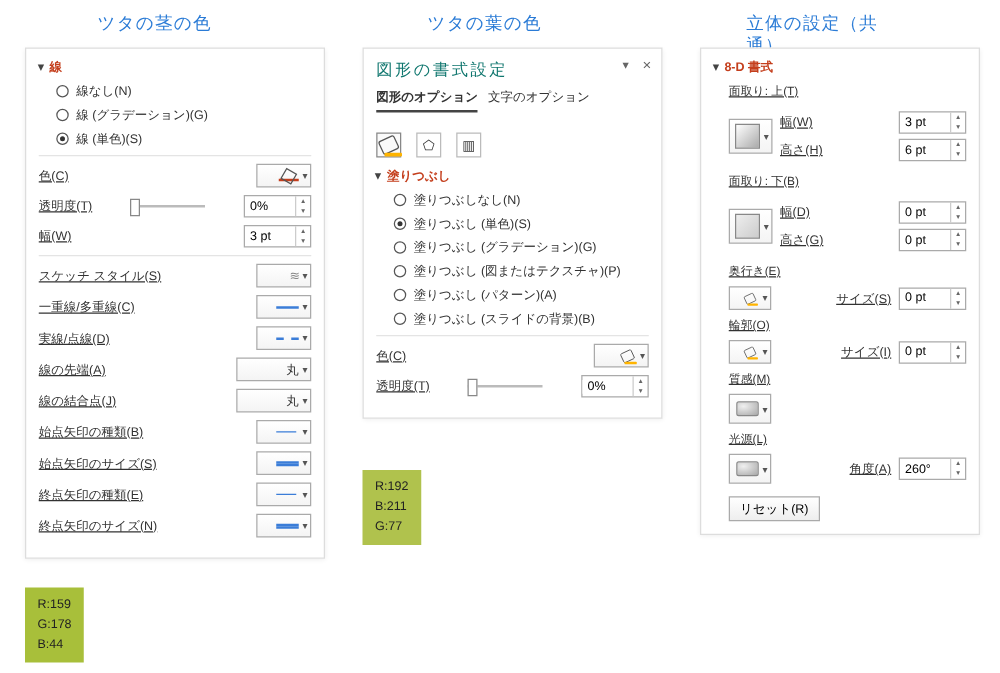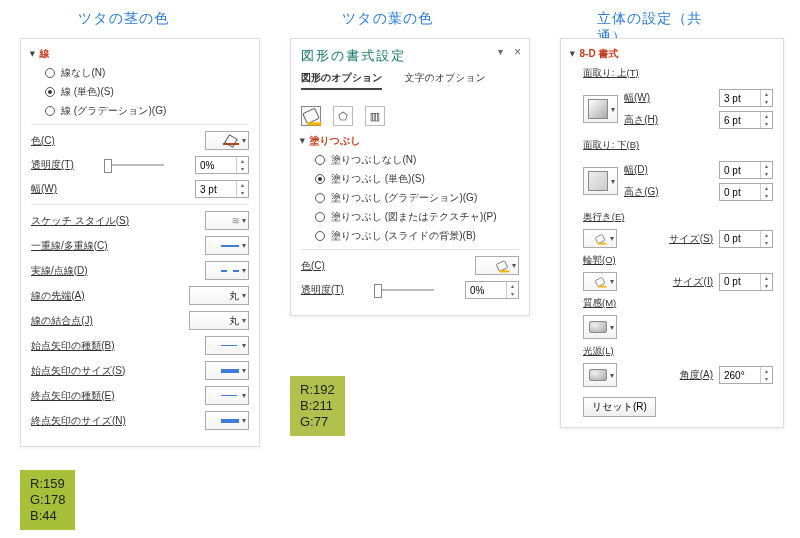--- a/index.html
+++ b/index.html
@@ -19,29 +19,29 @@
   .spin input { border:0; width:40px; font-size:10px; padding:0 4px; outline:none; }
   .spin .s { width:12px; border-left:1px solid #ccc; display:flex; flex-direction:column; height:100%; }
   .spin .s span { flex:1; font-size:6px; text-align:center; color:#666; line-height:8px; cursor:pointer; }
   .drop { display:flex; align-items:center; justify-content:flex-end; border:1px solid #aaa; height:19px; min-width:44px; padding:0 2px 0 4px; background:linear-gradient(#fff,#f4f4f4); gap:3px; cursor:pointer; }
   .drop .chev { font-size:8px; color:#555; }
   .field-row { display:flex; justify-content:space-between; align-items:center; margin:6px 0; }
   .hr { border-top:1px solid #e4e4e4; margin:6px 0; }
   .slider { height:2px; background:#bbb; flex:1; position:relative; }
   .slider::after { content:""; width:6px;height:12px;background:#fff;border:1px solid #888;position:absolute;left:0;top:-5px; }
   .panel-title { color:#0f766e; font-size:13px; letter-spacing:2px; margin-bottom:6px; }
-  .tabrow { display:flex; gap:22px; font-size:10px; margin-bottom:16px; }
+  .tabrow { display:flex; gap:8px; font-size:10px; margin-bottom:16px; }
   .tabrow span { padding-bottom:3px; }
   .tabrow .active { border-bottom:2px solid #444; font-weight:bold; }
   .iconrow { display:flex; gap:12px; margin:6px 0 8px; }
   .ibox { width:20px;height:20px;border:1px solid #bbb;display:flex;align-items:center;justify-content:center; font-size:11px; cursor:pointer; }
   .ibox.active { border:1px solid #888; background:#fafafa; }
   .closex { position:absolute; right:8px; top:6px; font-size:12px; color:#666; cursor:pointer; }
   .pin { position:absolute; right:26px; top:7px; font-size:10px; color:#666; cursor:pointer; }
-  .swatch { position:absolute; background:#a8bf3a; color:#222; font-size:13px; padding:6px 10px; line-height:16px; font-family:Arial,sans-serif; }
+  .swatch { position:absolute; background:#a8bf3a; color:#222; font-size:10px; padding:6px 10px; line-height:16px; font-family:Arial,sans-serif; }
   .swatch2 { background:#b0c24d; }
   .penico { width:16px;height:2px;background:#c43e1c;position:relative;top:3px; }
   .penico::before { content:"";width:8px;height:8px;border:1px solid #555;position:absolute;top:-7px;left:3px;transform:rotate(30deg); }
   .bevelico { width:20px;height:20px;background:linear-gradient(135deg,#fff,#ddd 40%,#aaa);border:1px solid #888; }
   .panelR .field-row { margin:4px 0; }
   .sub { font-size:9.5px; }
   .right { margin-left:auto; }
   .line-solid { border-top:2px solid #3b7dd8;width:18px; }
   .line-double { border-top:2px solid #3b7dd8;border-bottom:2px solid #3b7dd8;height:2px;width:18px; }
   .line-dash { border-top:2px dashed #3b7dd8;width:18px; }
@@ -61,26 +61,26 @@
 <div class="heading" style="left:597px">立体の設定（共通）</div>
 
 <div class="panel" style="left:20px; top:38px; width:240px;">
   <div class="section-head caret">線</div>
 
   <div class="row indent">
     <span class="radio"></span>
     <span class="lbl">線なし(N)</span>
   </div>
   <div class="row indent">
+    <span class="radio"></span>
+    <span class="lbl">線 (グラデーション)(G)</span>
+  </div>
+  <div class="row indent">
     <span class="radio on"></span>
     <span class="lbl">線 (単色)(S)</span>
-  </div>
-  <div class="row indent">
-    <span class="radio"></span>
-    <span class="lbl">線 (グラデーション)(G)</span>
   </div>
 
   <div class="hr"></div>
 
   <div class="field-row">
     <span class="lbl under">色(C)</span>
     <span class="drop">
           <span class="penico"></span>
           <span class="chev">▾</span>
         </span>
@@ -206,20 +206,24 @@
         <span class="radio on"></span>
         <span class="lbl">塗りつぶし (単色)(S)</span>
       </div>
   <div class="row indent">
         <span class="radio"></span>
         <span class="lbl">塗りつぶし (グラデーション)(G)</span>
       </div>
   <div class="row indent">
         <span class="radio"></span>
         <span class="lbl">塗りつぶし (図またはテクスチャ)(P)</span>
+      </div>
+  <div class="row indent">
+        <span class="radio"></span>
+        <span class="lbl">塗りつぶし (パターン)(A)</span>
       </div>
   <div class="row indent">
         <span class="radio"></span>
         <span class="lbl">塗りつぶし (スライドの背景)(B)</span>
       </div>
 
   <div class="hr"></div>
 
   <div class="field-row">
     <span class="lbl under">色(C)</span>

